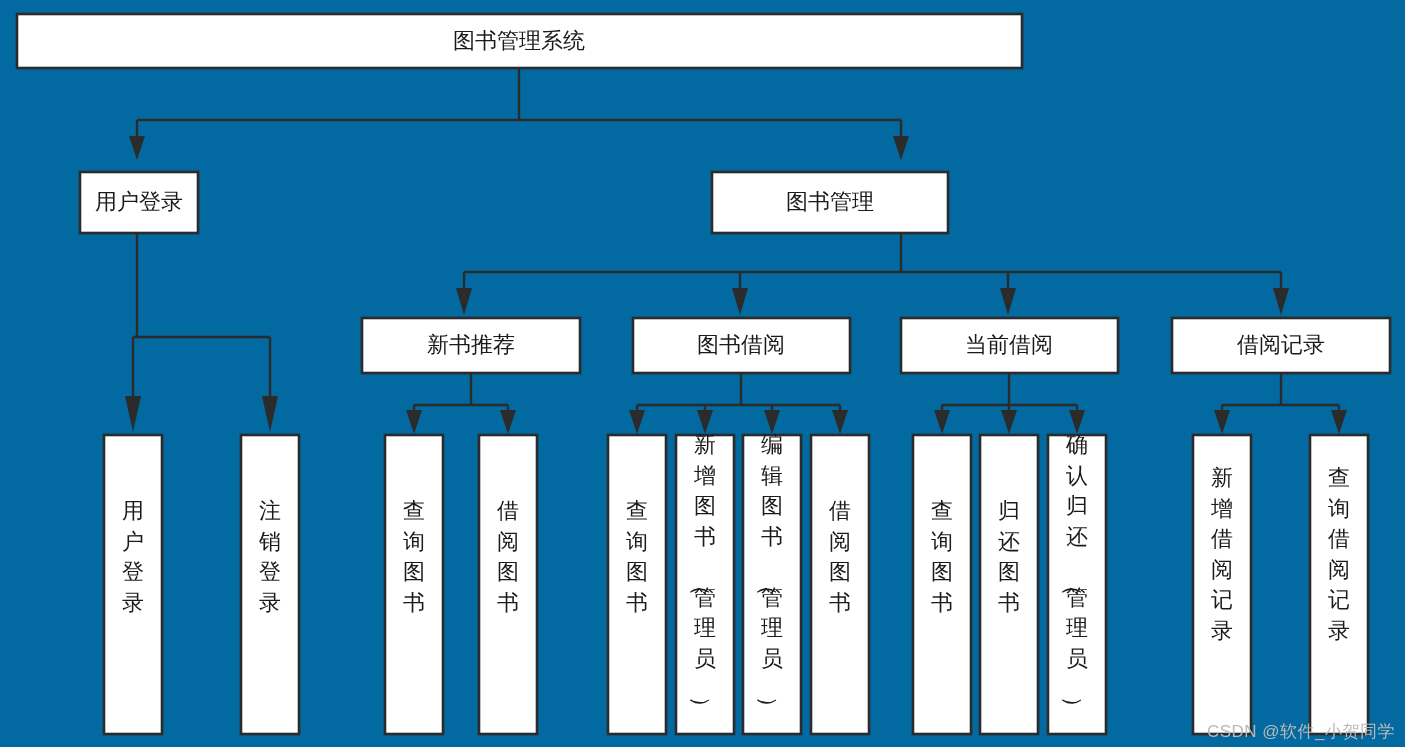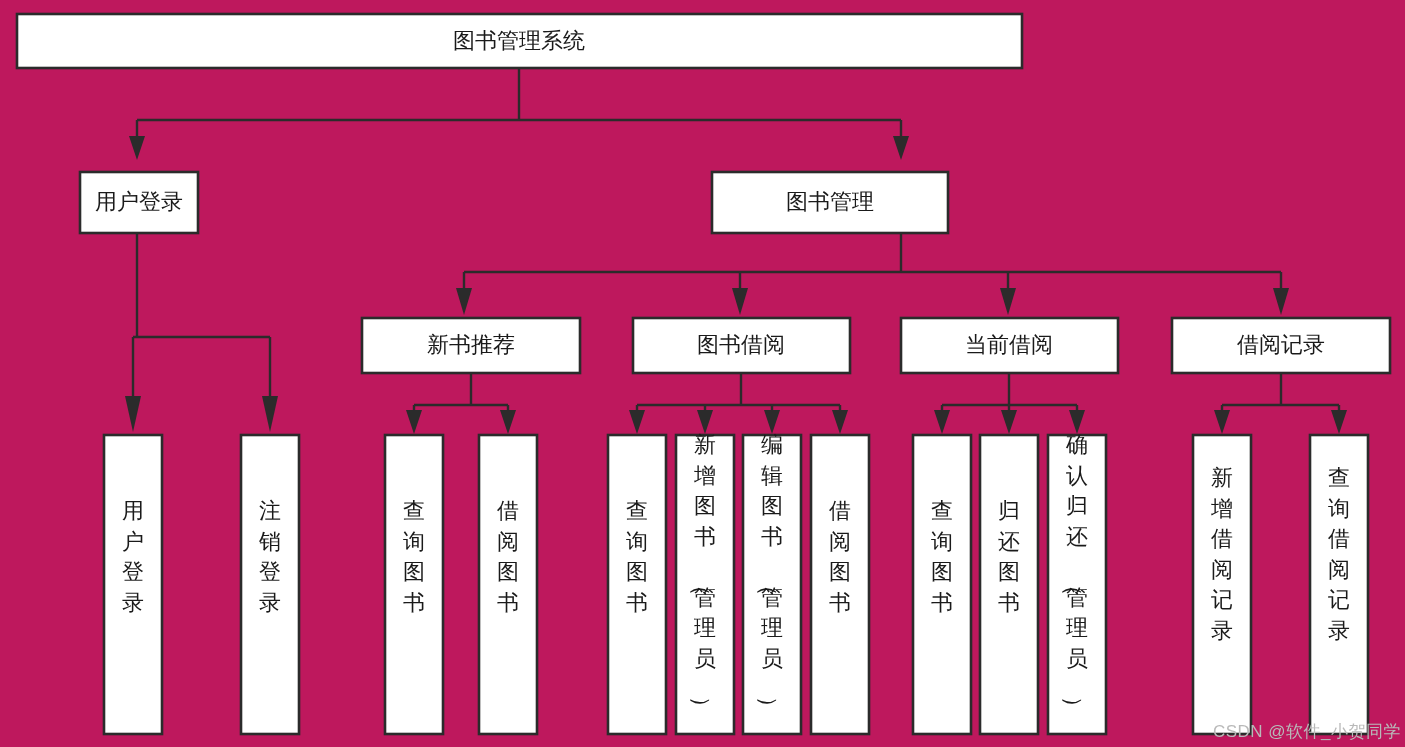--- a/index.html
+++ b/index.html
@@ -11,21 +11,21 @@
     width: 1405px;
     height: 747px;
     font-family: "Liberation Sans", "DejaVu Sans", sans-serif;
     overflow: hidden;
     position: relative;
   }
   #diagram-root {
     position: relative;
     width: 1405px;
     height: 747px;
-    background: #be185d;
+    background: #0369a1;
   }
   svg.diagram-canvas {
     position: absolute;
     left: 0;
     top: 0;
     width: 1405px;
     height: 747px;
   }
   .node-box {
     fill: #ffffff;
@@ -51,21 +51,21 @@
     dominant-baseline: middle;
   }
   .node-label-v {
     font-family: "Liberation Sans", "DejaVu Sans", sans-serif;
     font-size: 22px;
     fill: #1a1a1a;
     text-anchor: middle;
   }
   .watermark-text {
     position: absolute;
-    right: 4px;
+    right: 10px;
     bottom: 4px;
     font-family: "Liberation Sans", "DejaVu Sans", sans-serif;
     font-size: 17px;
     color: #b9b9b9;
     letter-spacing: 0.5px;
     white-space: nowrap;
     user-select: none;
   }
 </style>
 </head>

